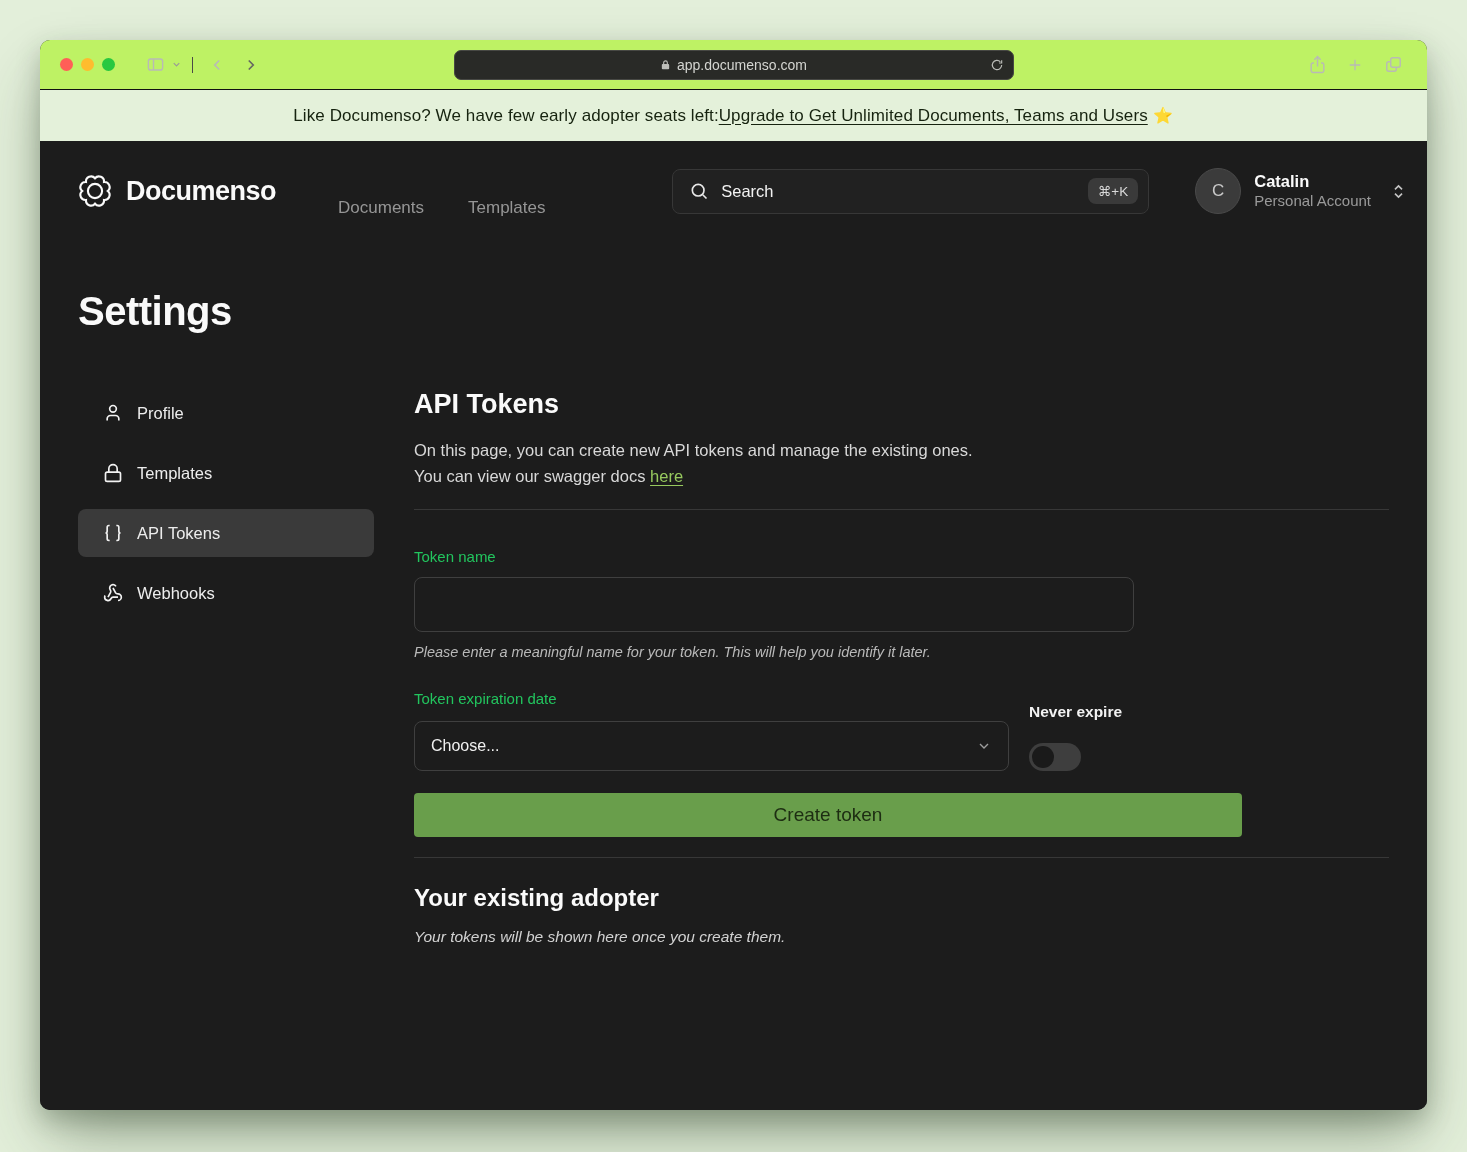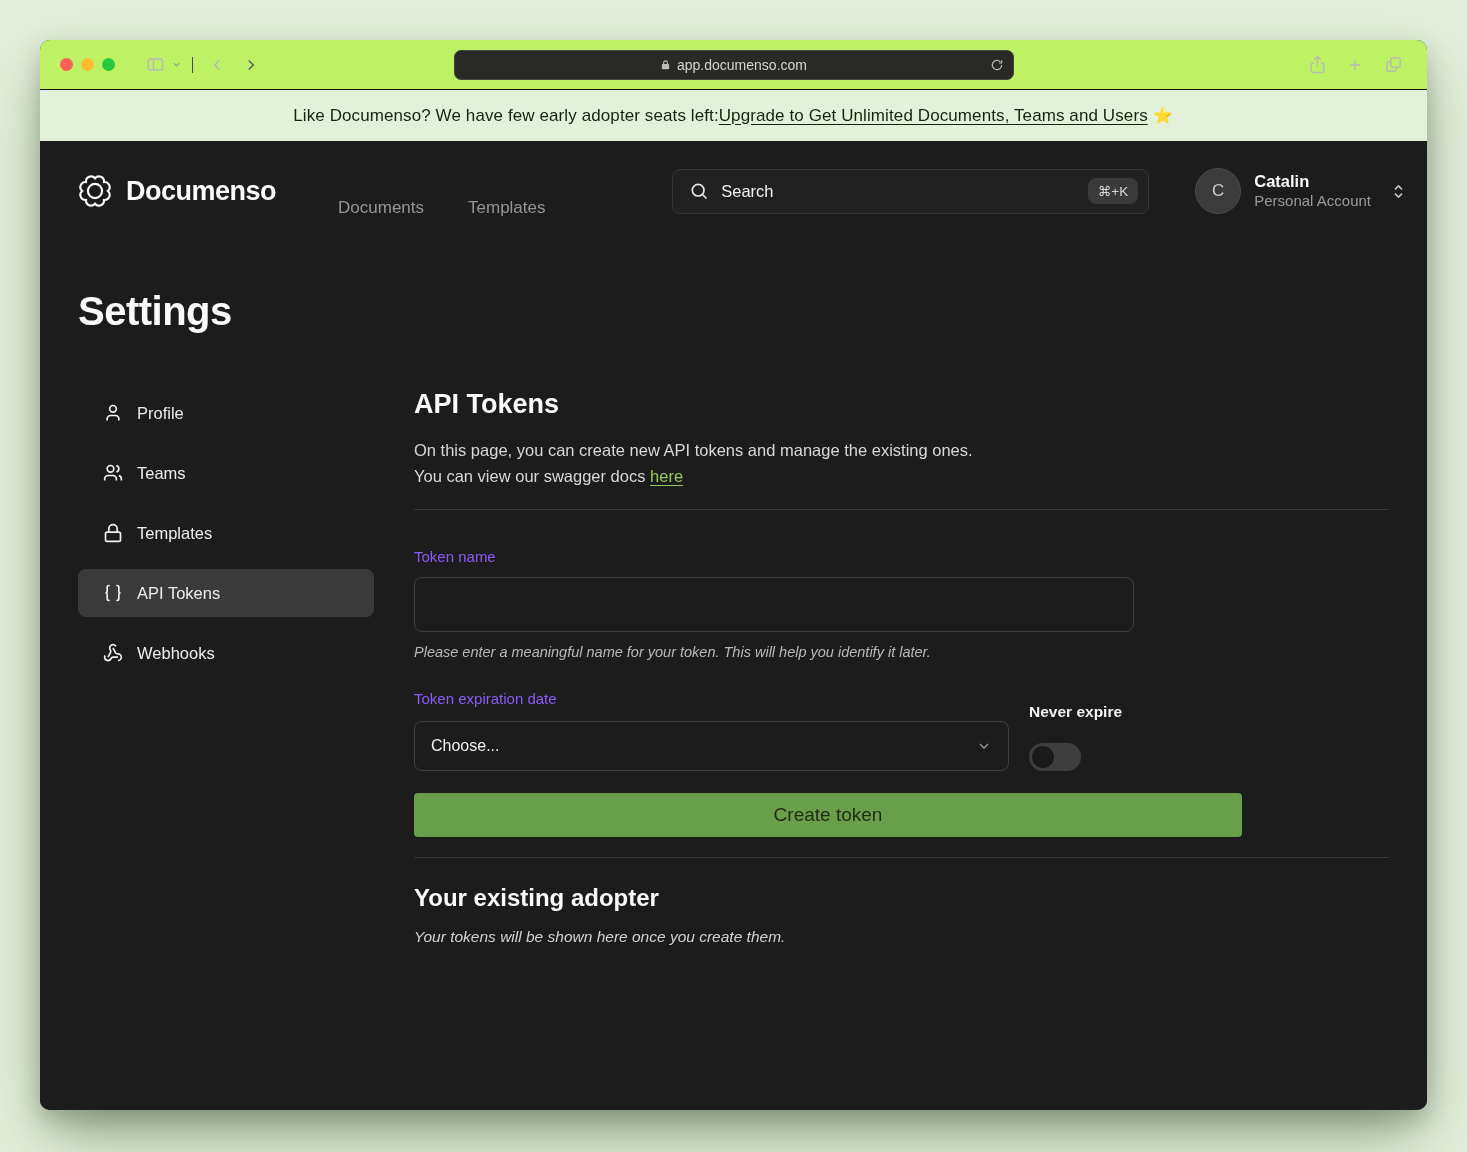--- a/index.html
+++ b/index.html
@@ -84,21 +84,21 @@
     padding: 0 24px; color: #ededed; font-size: 16.5px; font-weight: 500; cursor: pointer;
   }
   .side-item.active { background: #3a3a3a; }
   .side-item .ic { width: 22px; display: flex; justify-content: center; color: #f2f2f2; }
   
   .main { flex: 1; min-width: 0; }
   .main h2 { font-size: 27px; font-weight: 700; color: #fafafa; }
   .desc { margin-top: 18px; font-size: 16.5px; color: #d8d8d8; line-height: 1.55; }
   .desc a { color: var(--link-green, #97c95e); text-decoration: underline; text-underline-offset: 3px; cursor: pointer; }
   hr.rule { border: none; border-top: 1px solid #373737; margin-top: 20px; }
-  .field-label { font-size: 15px; font-weight: 500; color: #8b5cf6; }
+  .field-label { font-size: 15px; font-weight: 500; color: #22c55e; }
   .tok-name-label { margin-top: 38px; }
   .text-input {
     margin-top: 12px; width: 720px; height: 55px; border-radius: 8px;
     border: 1px solid #3f3f3f; background: transparent; outline: none;
     color: #f0f0f0; font-size: 16px; padding: 0 16px;
     font-family: "Liberation Sans", "DejaVu Sans", sans-serif;
   }
   .hint { margin-top: 12px; font-style: italic; font-size: 14.5px; color: #b9b9b9; }
   .exp-row { margin-top: 30px; display: flex; gap: 20px; align-items: flex-end; }
   .exp-left { width: 595px; }
@@ -250,31 +250,20 @@
 
       <div class="side">
         <div class="side-item">
           <span class="ic">
             <svg width="20" height="20" viewBox="0 0 24 24" fill="none" stroke="currentColor" stroke-width="2">
                 <path d="M19 21v-2a4 4 0 0 0-4-4H9a4 4 0 0 0-4 4v2"></path>
                 <circle cx="12" cy="7" r="4"></circle>
               </svg>
           </span>
           <span>Profile</span>
-        </div>
-        <div class="side-item">
-          <span class="ic">
-            <svg width="20" height="20" viewBox="0 0 24 24" fill="none" stroke="currentColor" stroke-width="2">
-                <path d="M16 21v-2a4 4 0 0 0-4-4H6a4 4 0 0 0-4 4v2"></path>
-                <circle cx="9" cy="7" r="4"></circle>
-                <path d="M22 21v-2a4 4 0 0 0-3-3.87"></path>
-                <path d="M16 3.13a4 4 0 0 1 0 7.75"></path>
-              </svg>
-          </span>
-          <span>Teams</span>
         </div>
         <div class="side-item">
           <span class="ic">
             <svg width="20" height="20" viewBox="0 0 24 24" fill="none" stroke="currentColor" stroke-width="2">
                 <rect x="3" y="11" width="18" height="11" rx="2"></rect>
                 <path d="M7 11V7a5 5 0 0 1 10 0v4"></path>
               </svg>
           </span>
           <span>Templates</span>
         </div>

